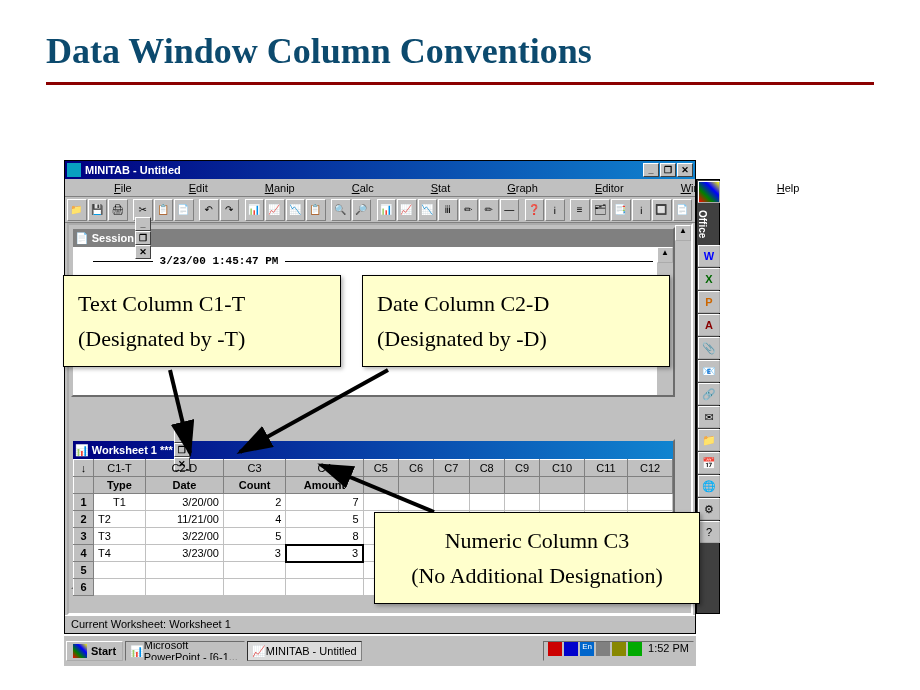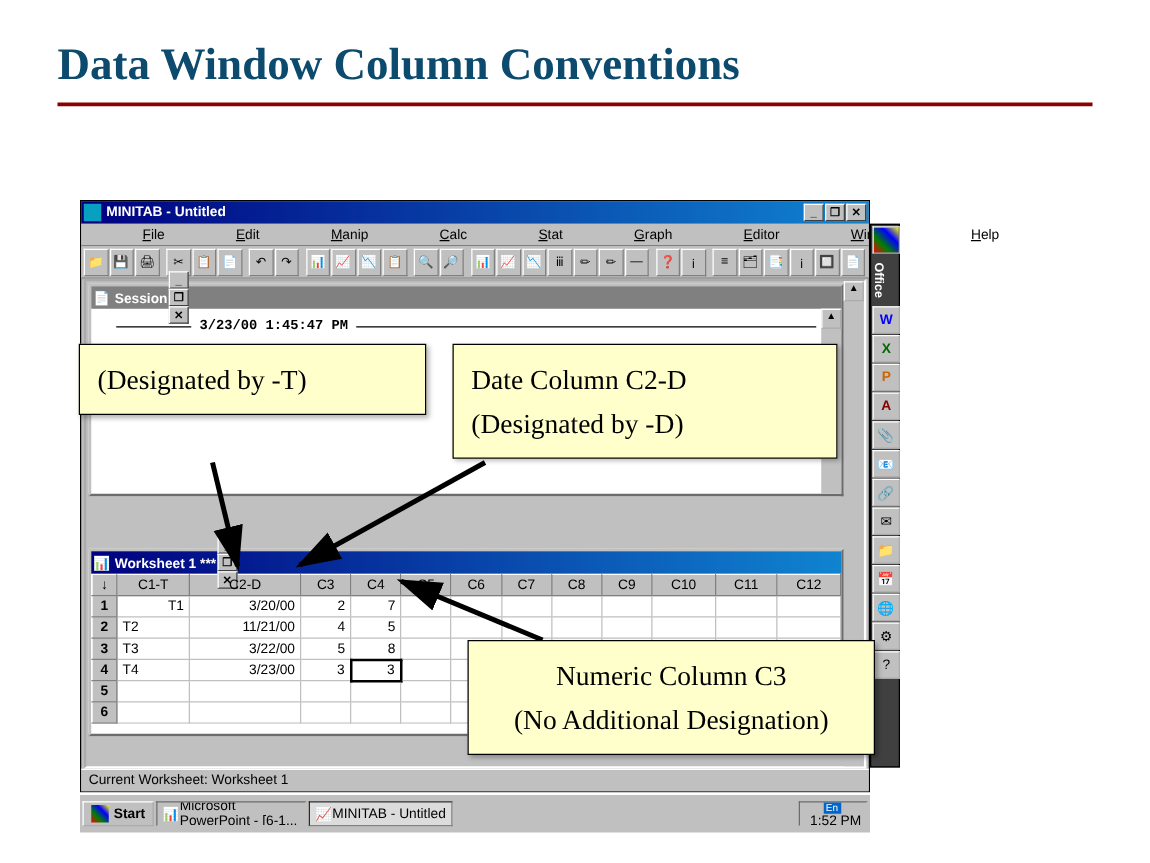--- a/index.html
+++ b/index.html
@@ -34,21 +34,21 @@
 .vscroll { position:absolute; right:0; top:0; bottom:0; width:16px; background:#c0c0c0; }
 .vscroll .arrow { height:16px; background:#c0c0c0; border:1px outset #fff; font-size:8px; text-align:center; }
 .statusbar { position:absolute; bottom:0; left:0; right:0; height:18px; background:#c0c0c0; border-top:1px solid #fff; padding:2px 6px; font-size:11px; }
 .office-bar { position:absolute; right:200px; top:179px; width:24px; height:435px; background:#404040; border:1px solid #000; }
 .office-title { writing-mode:vertical-rl; color:#fff; font-size:10px; font-weight:bold; text-align:center; padding:4px 0; height:40px; }
 .office-btn { width:22px; height:22px; margin:1px; background:#c0c0c0; border:1px outset #fff; display:flex; align-items:center; justify-content:center; font-size:11px; }
 .taskbar { position:absolute; left:64px; top:634px; width:632px; height:32px; background:#c0c0c0; border-top:2px solid #fff; display:flex; align-items:center; padding:2px; font-size:11px; }
 .taskbar .start { height:20px; padding:0 6px; border:1px outset #fff; display:flex; align-items:center; font-weight:bold; }
 .taskbar .start::before { content:""; width:14px; height:14px; background:linear-gradient(45deg,red,green,blue,yellow); margin-right:4px; }
 .taskbar .task { height:20px; border:1px inset #c0c0c0; padding:0 4px; margin-left:2px; display:flex; align-items:center; max-width:120px; overflow:hidden; }
-.taskbar .tray { margin-left:auto; border:1px inset #c0c0c0; height:20px; padding:0 4px; display:flex; align-items:center;flex-direction:column; }
+.taskbar .tray { margin-left:auto; border:1px inset #c0c0c0; height:20px; padding:0 4px; display:flex; align-items:flex-start; }
 .tray-icon { width:14px; height:14px; margin-right:2px; background:#808080; }
 .callout { position:absolute; background:#ffffcc; border:1.5px solid #000; padding:10px 14px; font-family:"Times New Roman",serif; font-size:22px; line-height:1.6; box-shadow:2px 2px 4px rgba(0,0,0,.3); z-index:100; }
 .arrow-line { position:absolute; pointer-events:none; z-index:90; }
 </style>
 </head>
 <body>
 
 <div class="slide-title">Data Window Column Conventions</div>
 <div class="title-rule"></div>
 
@@ -150,23 +150,38 @@
                 <th>C4</th>
                 <th>C5</th>
                 <th>C6</th>
                 <th>C7</th>
                 <th>C8</th>
                 <th>C9</th>
                 <th>C10</th>
                 <th>C11</th>
                 <th>C12</th>
               </tr>
+              <tr class="hdr2">
+                <th class="rowh"></th>
+                <th>Type</th>
+                <th>Date</th>
+                <th>Count</th>
+                <th>Amount</th>
+                <th></th>
+                <th></th>
+                <th></th>
+                <th></th>
+                <th></th>
+                <th></th>
+                <th></th>
+                <th></th>
+              </tr>
               <tr>
                 <th class="rowh">1</th>
-                <td style="text-align:right">T1</td>
+                <td style="text-align:center">T1</td>
                 <td>3/20/00</td>
                 <td>2</td>
                 <td>7</td>
                 <td></td>
                 <td></td>
                 <td></td>
                 <td></td>
                 <td></td>
                 <td></td>
                 <td></td>
@@ -286,20 +301,21 @@
     <span class="tray-icon" style="background:#00c"></span>
     <span class="tray-icon" style="background:#06c;color:#fff;font-size:8px;text-align:center">En</span>
     <span class="tray-icon"></span>
     <span class="tray-icon" style="background:#880"></span>
     <span class="tray-icon" style="background:#0a0"></span>
     <span style="margin-left:4px">1:52 PM</span>
   </div>
 </div>
 
 <div class="callout" style="left:63px; top:275px; width:278px;">
+  <div>Text Column C1-T</div>
   <div>(Designated by -T)</div>
 </div>
 <div class="callout" style="left:362px; top:275px; width:308px;">
   <div>Date Column C2-D</div>
   <div>(Designated by -D)</div>
 </div>
 <div class="callout" style="left:374px; top:512px; width:326px; text-align:center;">
   <div>Numeric Column C3</div>
   <div>(No Additional Designation)</div>
 </div>

